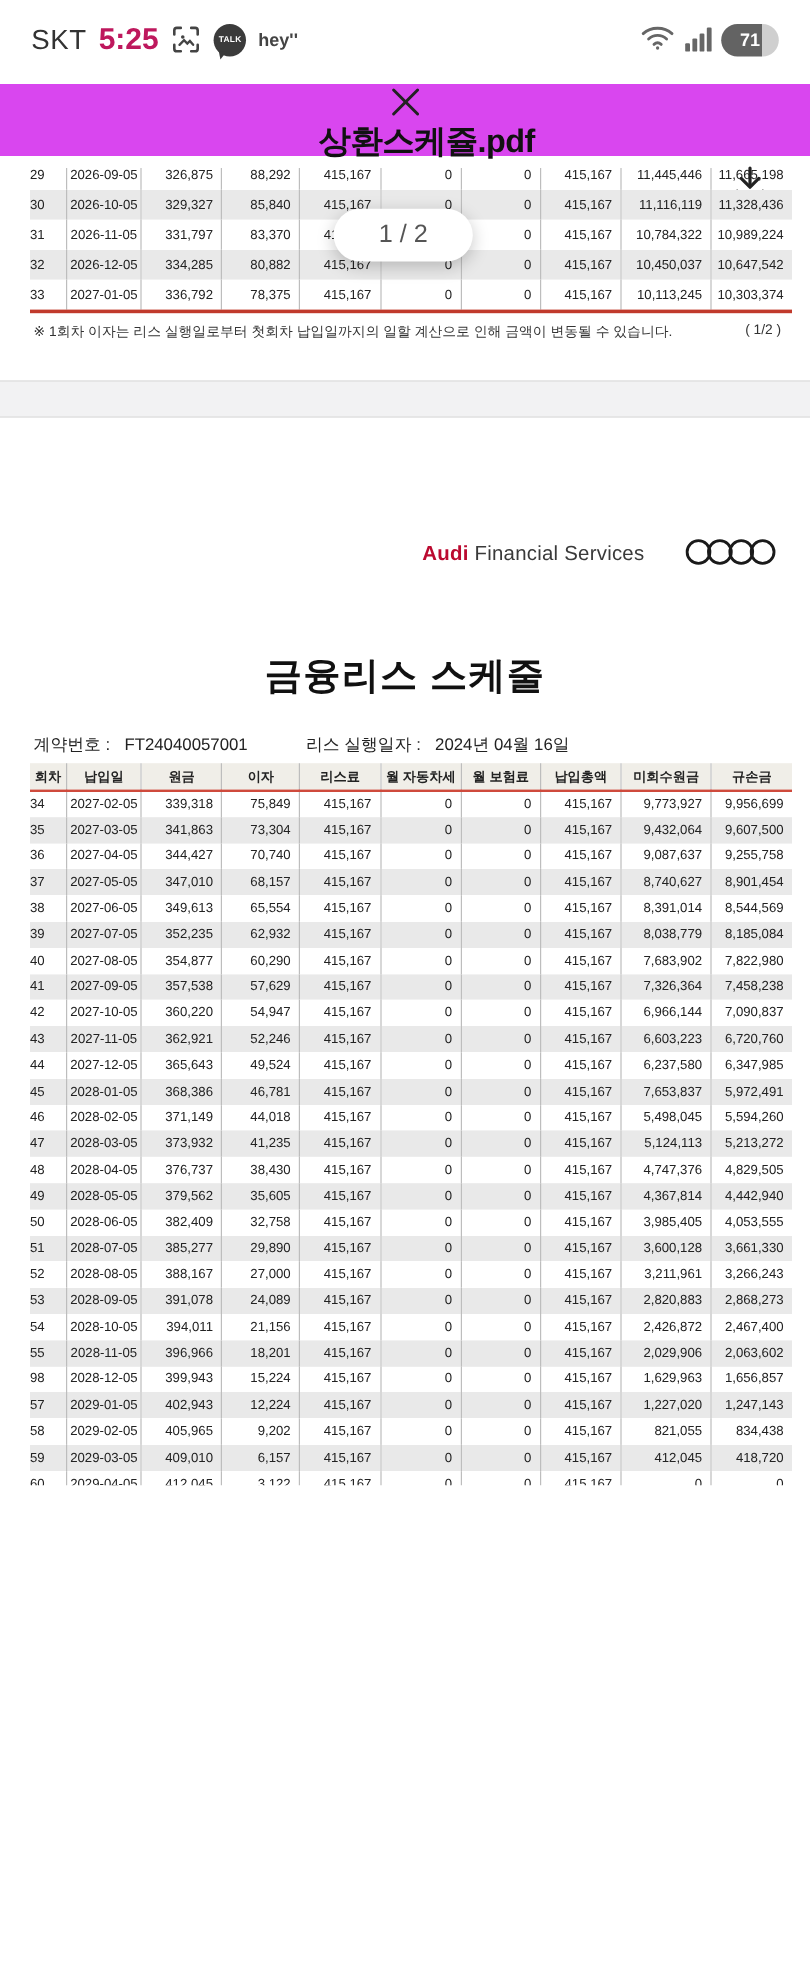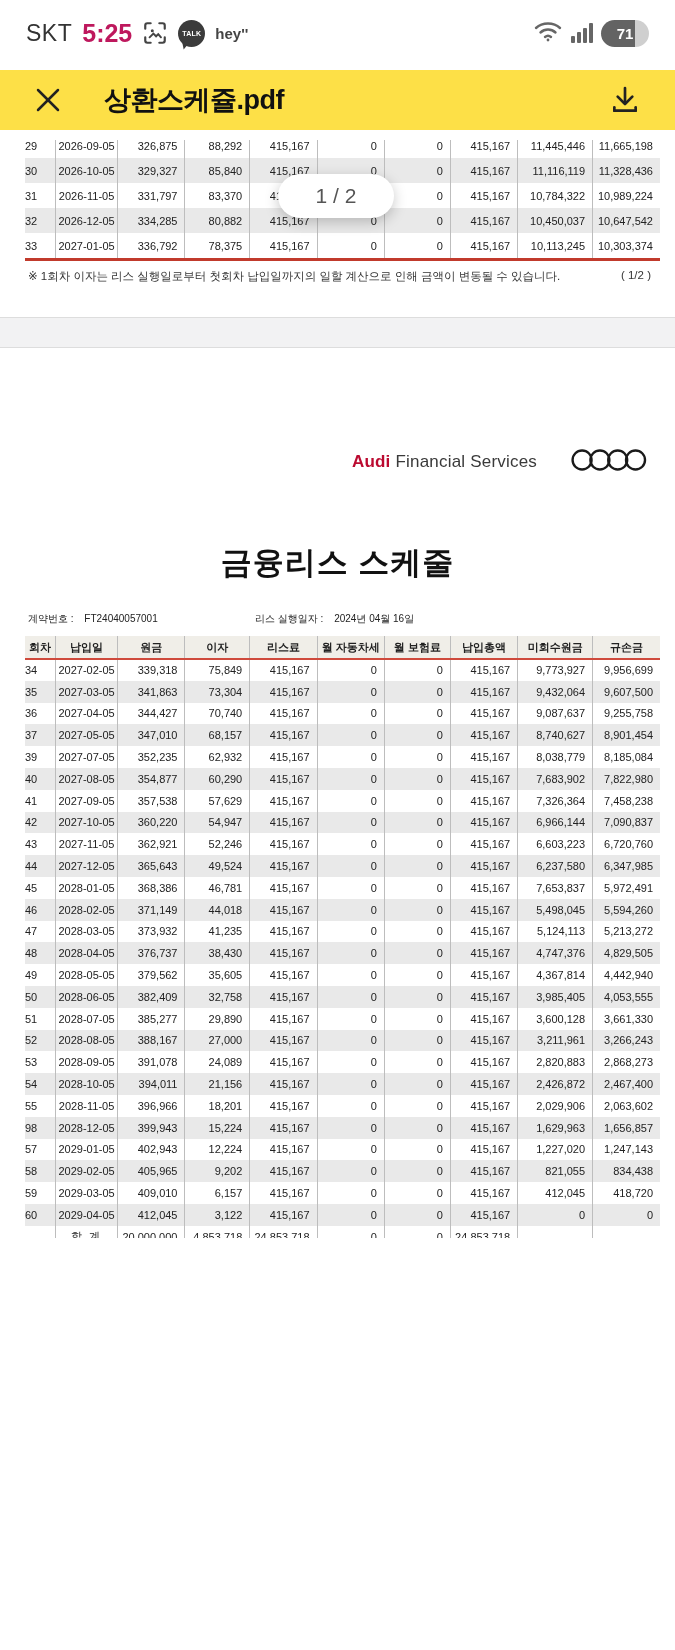--- a/index.html
+++ b/index.html
@@ -23,21 +23,21 @@
   .sb-right { margin-left:auto; display:flex; align-items:center; gap:8px; }
   .sig-bars { display:flex; align-items:flex-end; gap:2px; height:20px; }
   .sig-bars i { display:block; width:4px; background:#666; border-radius:1px; }
   .battery { width:48px; height:27px; border-radius:14px; overflow:hidden; position:relative;
     background:linear-gradient(to right,#636363 0 71%,#cfcfcf 71% 100%); }
   .battery span { position:absolute; inset:0; display:flex; align-items:center; justify-content:center;
     color:#fff; font-size:15px; font-weight:bold; }
 
   
   .viewer-header { position:absolute; top:70px; left:0; right:0; height:60px;
-    display:flex; align-items:center; padding:0 28px; background:#fde047; }
+    display:flex; align-items:center; padding:0 28px; background:#d946ef;flex-direction:column; }
   .vh-close { width:40px; height:40px; display:flex; align-items:center; justify-content:center; }
   .vh-title { font-size:27px; font-weight:bold; color:#111; margin-left:36px; letter-spacing:-.5px; }
   .vh-download { margin-left:auto; width:44px; height:44px; display:flex; align-items:center; justify-content:center; }
 
   
   table.sched { border-collapse:collapse; width:100%; table-layout:fixed; font-size:11px; color:#222; }
   table.sched td, table.sched th { border-left:1px solid #bdbdbd; overflow:hidden; white-space:nowrap; }
   table.sched td:first-child, table.sched th:first-child { border-left:none; }
   table.sched th { height:23px; background:#f0eee8; font-weight:bold; font-size:11px; text-align:center; }
   table.sched thead { border-bottom:2px solid #cf4a3c; }
@@ -62,21 +62,21 @@
 
   .page-gap { position:absolute; top:317px; left:0; right:0; height:31px; background:#f2f2f3;
     border-top:1px solid #ddd; border-bottom:1px solid #ddd; }
 
   
   .brand-row { position:absolute; top:440px; right:28px; height:44px; display:flex; align-items:center; gap:34px; }
   .brand-text { font-size:17px; color:#3a3a3a; letter-spacing:.2px; }
   .brand-text b { color:#bb0a30; font-weight:bold; }
   .p2-title { position:absolute; top:542px; left:0; right:0; text-align:center; font-size:31px;
     font-weight:bold; color:#111; letter-spacing:1px; }
-  .contract-row { position:absolute; top:612px; left:28px; right:20px; font-size:10px; color:#222; }
+  .contract-row { position:absolute; top:612px; left:28px; right:20px; font-size:14px; color:#222; }
   .contract-row .lease { position:absolute; left:227px; top:0; }
   .p2 { position:absolute; top:636px; left:25px; width:635px; }
   .p2-redline { border-bottom:3px solid #701a75; }
   .p2-footer-note { position:absolute; top:1389px; left:88px; font-size:11.5px; color:#333; z-index:2; }
   .p2-pager { position:absolute; top:1389px; right:12px; font-size:11.5px; color:#333; }
 
   
   .fab { position:absolute; left:16px; top:1340px; width:104px; height:104px; background:#fff;
     border-radius:50%; box-shadow:0 6px 18px rgba(0,0,0,.25); z-index:6;
     display:flex; align-items:center; justify-content:center; }
@@ -347,20 +347,32 @@
             <td class="c2">347,010</td>
             <td class="c3">68,157</td>
             <td class="c4">415,167</td>
             <td class="c5">0</td>
             <td class="c6">0</td>
             <td class="c7">415,167</td>
             <td class="c8">8,740,627</td>
             <td class="c9">8,901,454</td>
           </tr>
           <tr>
+            <td class="c0">38</td>
+            <td class="c1">2027-06-05</td>
+            <td class="c2">349,613</td>
+            <td class="c3">65,554</td>
+            <td class="c4">415,167</td>
+            <td class="c5">0</td>
+            <td class="c6">0</td>
+            <td class="c7">415,167</td>
+            <td class="c8">8,391,014</td>
+            <td class="c9">8,544,569</td>
+          </tr>
+          <tr>
             <td class="c0">39</td>
             <td class="c1">2027-07-05</td>
             <td class="c2">352,235</td>
             <td class="c3">62,932</td>
             <td class="c4">415,167</td>
             <td class="c5">0</td>
             <td class="c6">0</td>
             <td class="c7">415,167</td>
             <td class="c8">8,038,779</td>
             <td class="c9">8,185,084</td>

